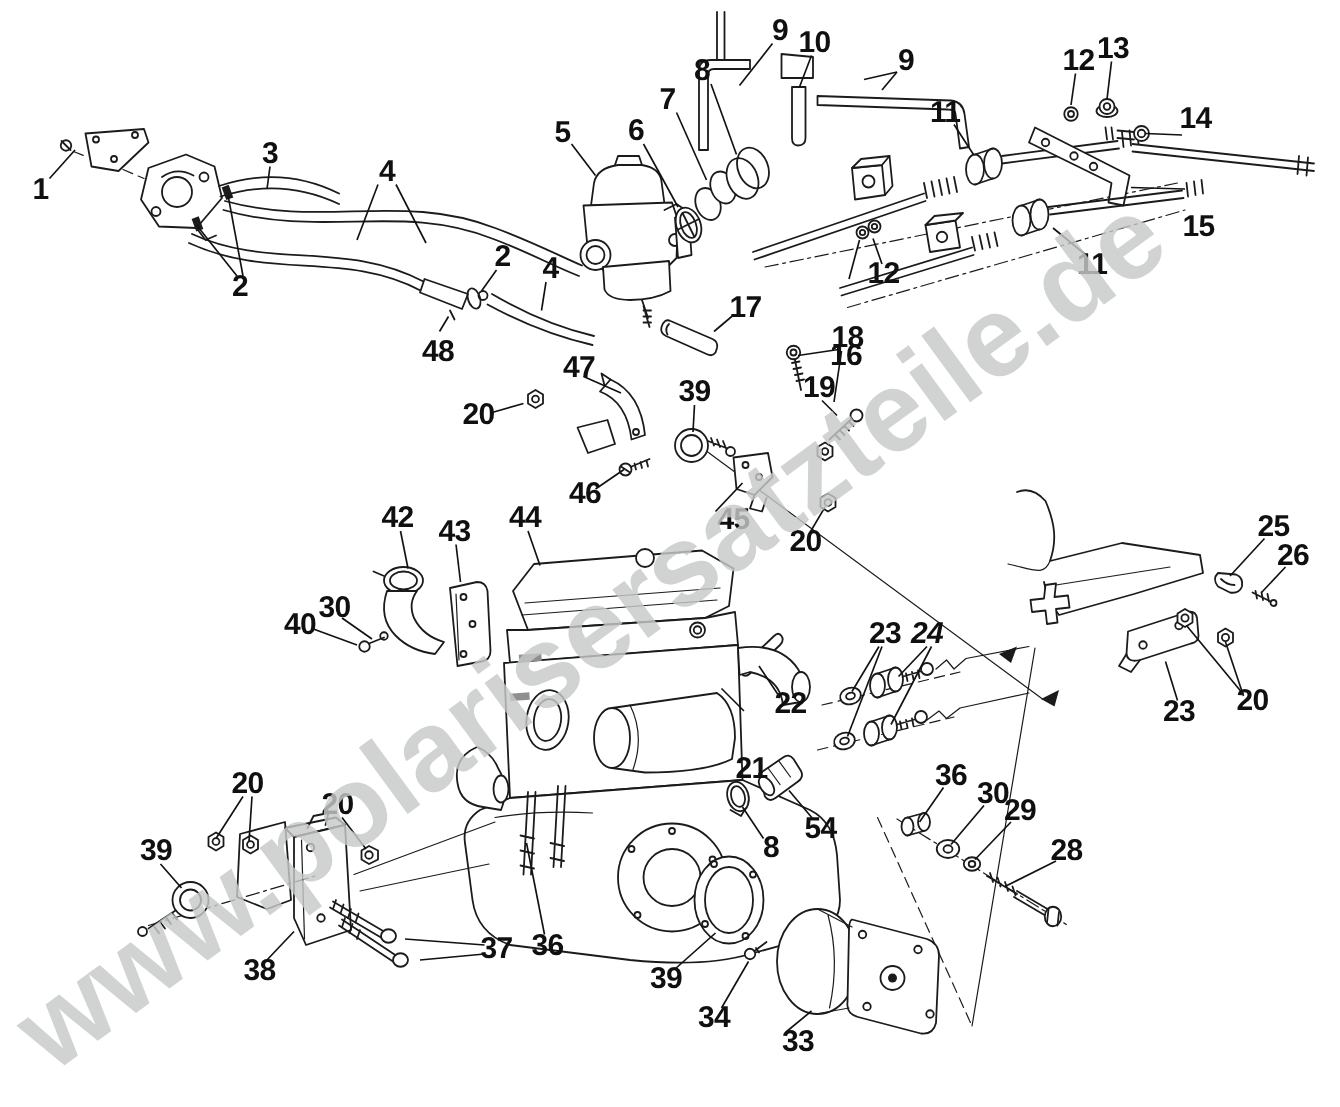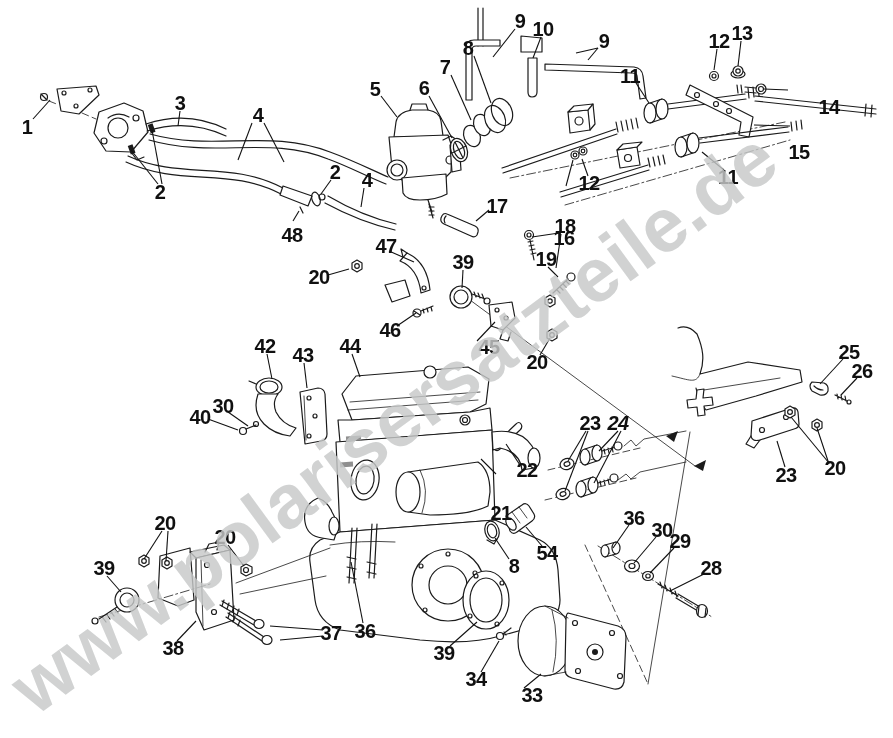--- a/index.html
+++ b/index.html
@@ -414,21 +414,21 @@
       <div class="plabel" style="left: 375px; top: 89px;">5</div>
       <div class="plabel" style="left: 424px; top: 88px;">6</div>
       <div class="plabel" style="left: 445px; top: 67px;">7</div>
       <div class="plabel" style="left: 468px; top: 48px;">8</div>
       <div class="plabel" style="left: 520px; top: 21px;">9</div>
       <div class="plabel" style="left: 543px; top: 29px;">10</div>
       <div class="plabel" style="left: 604px; top: 41px;">9</div>
       <div class="plabel" style="left: 630px; top: 76px;">11</div>
       <div class="plabel" style="left: 719px; top: 41px;">12</div>
       <div class="plabel" style="left: 742px; top: 33px;">13</div>
-      <div class="plabel" style="left: 797px; top: 107px; margin-left: 32px;">14</div>
+      <div class="plabel" style="left: 797px; top: 80px;">14</div>
       <div class="plabel" style="left: 799px; top: 126px; margin-top: 26px;">15</div>
       <div class="plabel" style="left: 728px; top: 177px;">11</div>
       <div class="plabel" style="left: 564px; top: 194px; margin-top: 44px;">16</div>
       <div class="plabel" style="left: 589px; top: 183px;">12</div>
       <div class="plabel" style="left: 497px; top: 206px;">17</div>
       <div class="plabel" style="left: 386px; top: 246px;">47</div>
       <div class="plabel" style="left: 319px; top: 277px;">20</div>
       <div class="plabel" style="left: 463px; top: 262px;">39</div>
       <div class="plabel" style="left: 565px; top: 226px;">18</div>
       <div class="plabel" style="left: 546px; top: 259px;">19</div>

